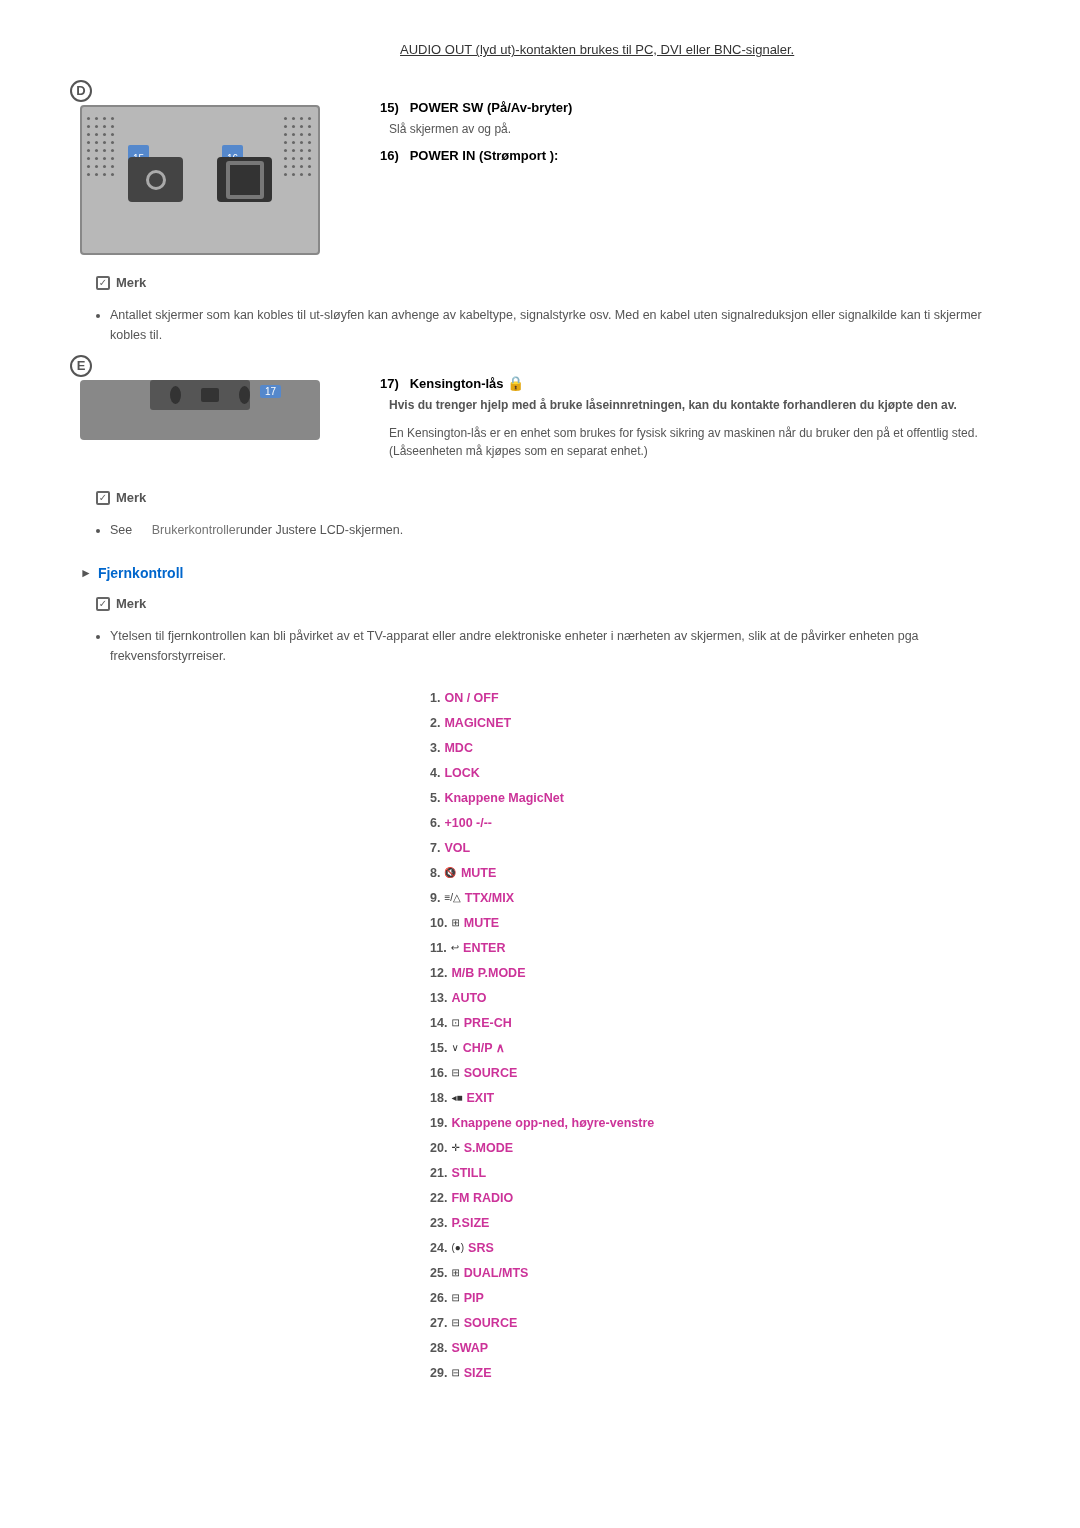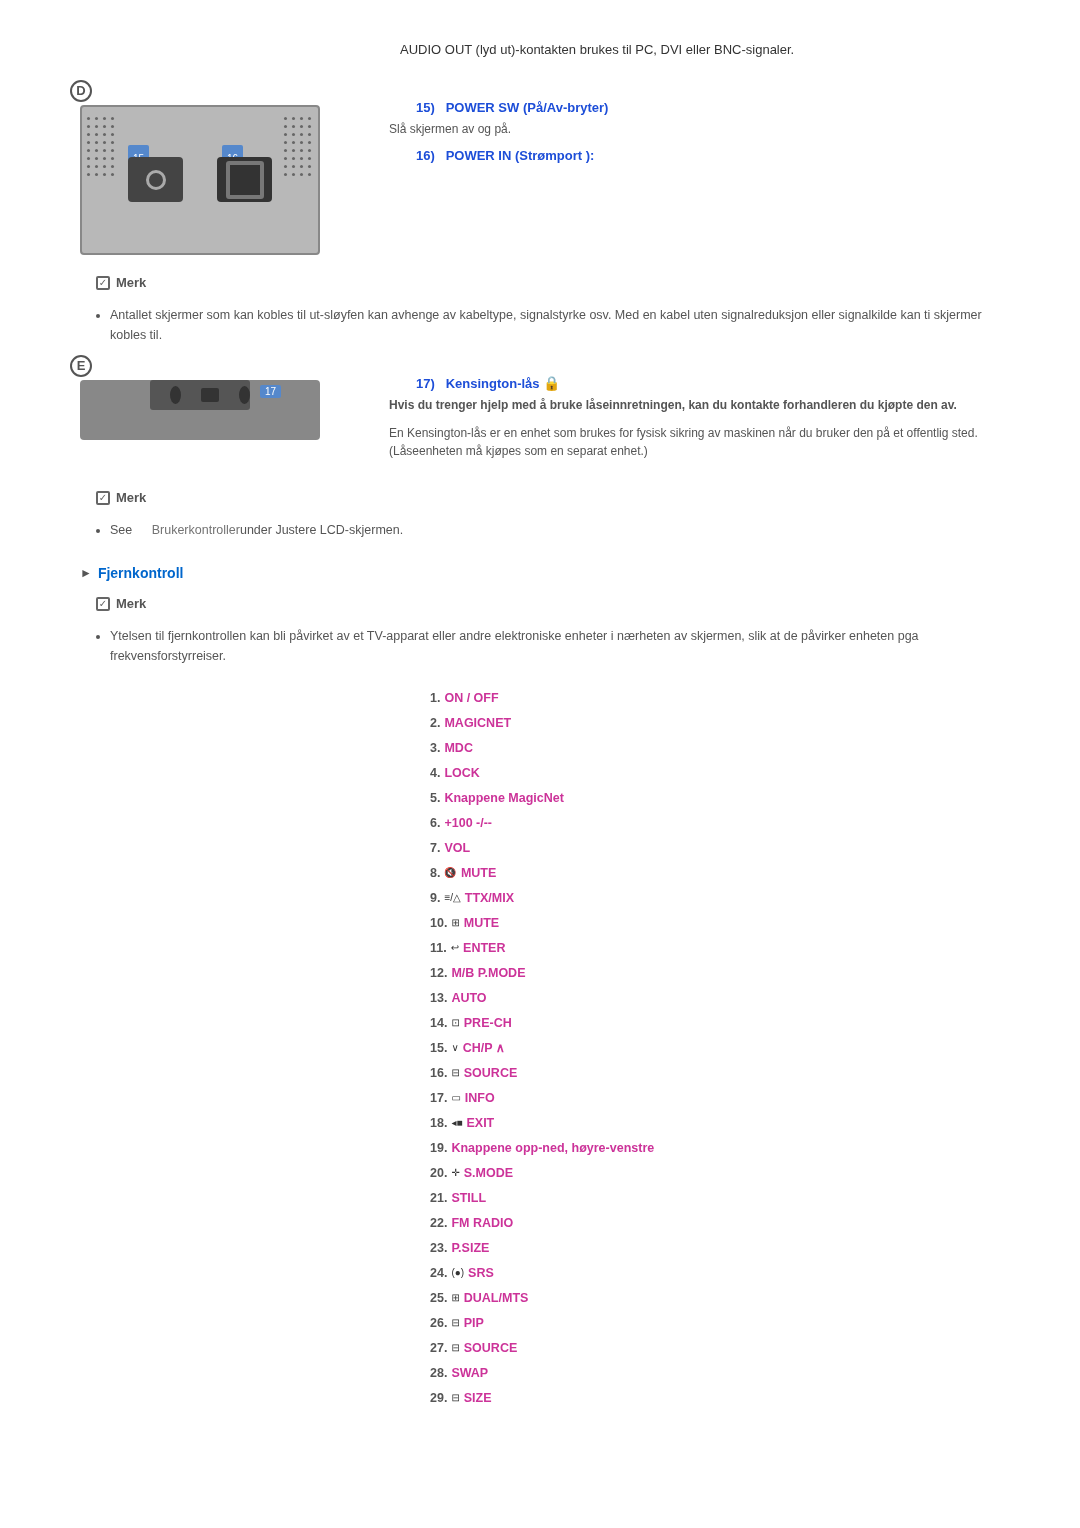--- a/index.html
+++ b/index.html
@@ -12,20 +12,21 @@
       min-height: 1528px;
       padding: 40px 80px 40px 80px;
     }
 
     .intro-text {
       margin-left: 320px;
       margin-bottom: 30px;
       font-size: 13px;
       color: #333;
       line-height: 1.5;
+      text-decoration: underline;
     }
 
     .section-block {
       display: flex;
       flex-direction: row;
       margin-bottom: 20px;
     }
 
     .section-image {
       width: 260px;
@@ -120,22 +121,21 @@
 
     .section-content {
       flex: 1;
       padding-top: 10px;
     }
 
     .section-content .item-header {
       font-size: 13px;
       font-weight: bold;
       margin-bottom: 5px;
-      color: #1d4ed8;
-      margin-left: 36px;
+      color: #000000;
     }
 
     .section-content .item-desc {
       font-size: 12px;
       color: #555;
       margin-bottom: 10px;
       line-height: 1.5;
       margin-left: 9px;
     }
 
@@ -557,25 +557,20 @@
       <span class="item-num">15.</span> 
       <span class="icon-small">∨</span> 
       <span class="item-name pink">CH/P ∧</span>
     </div>
     <div class="item">
       <span class="item-num">16.</span> 
       <span class="icon-small">⊟</span> 
       <span class="item-name pink">SOURCE</span>
     </div>
     <div class="item">
-      <span class="item-num">17.</span> 
-      <span class="icon-small">▭</span> 
-      <span class="item-name pink">INFO</span>
-    </div>
-    <div class="item">
       <span class="item-num">18.</span> 
       <span class="icon-small">◂■</span> 
       <span class="item-name pink">EXIT</span>
     </div>
     <div class="item">
       <span class="item-num">19.</span> 
       <span class="item-name pink">Knappene opp-ned, høyre-venstre</span>
     </div>
     <div class="item">
       <span class="item-num">20.</span> 

